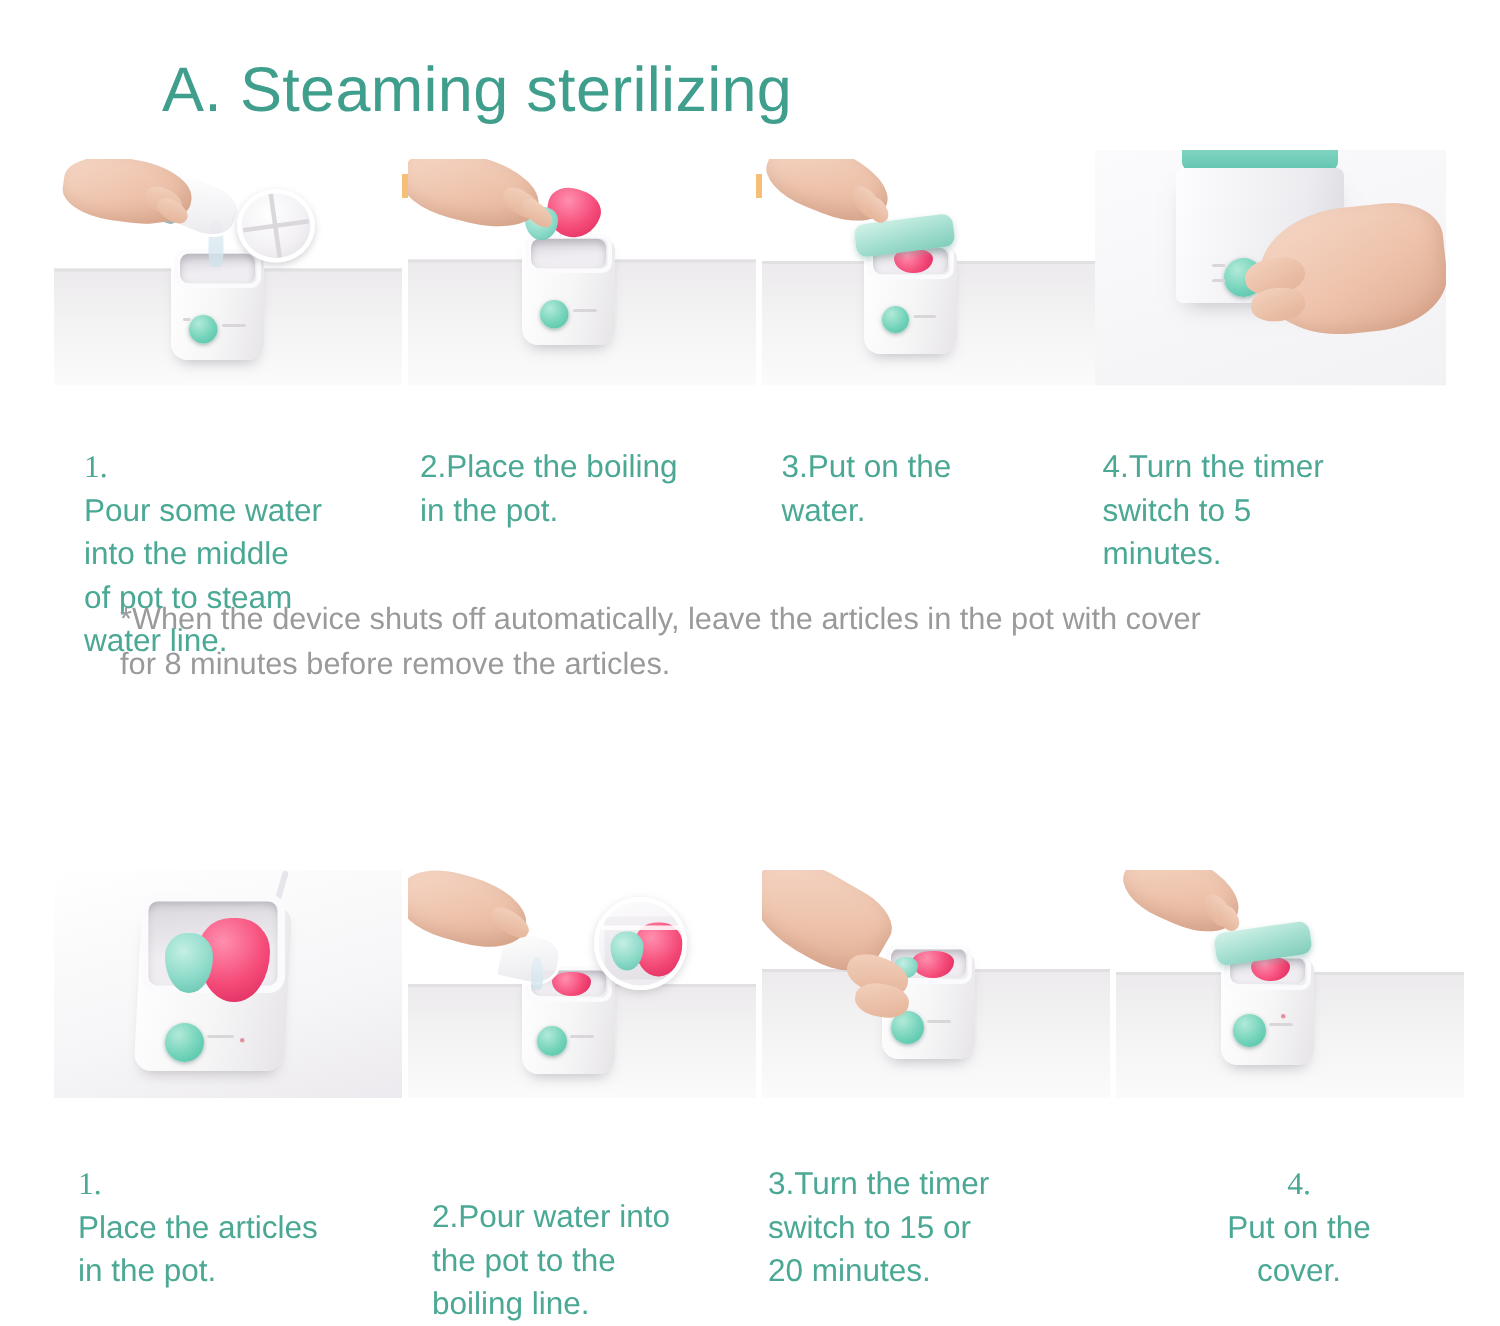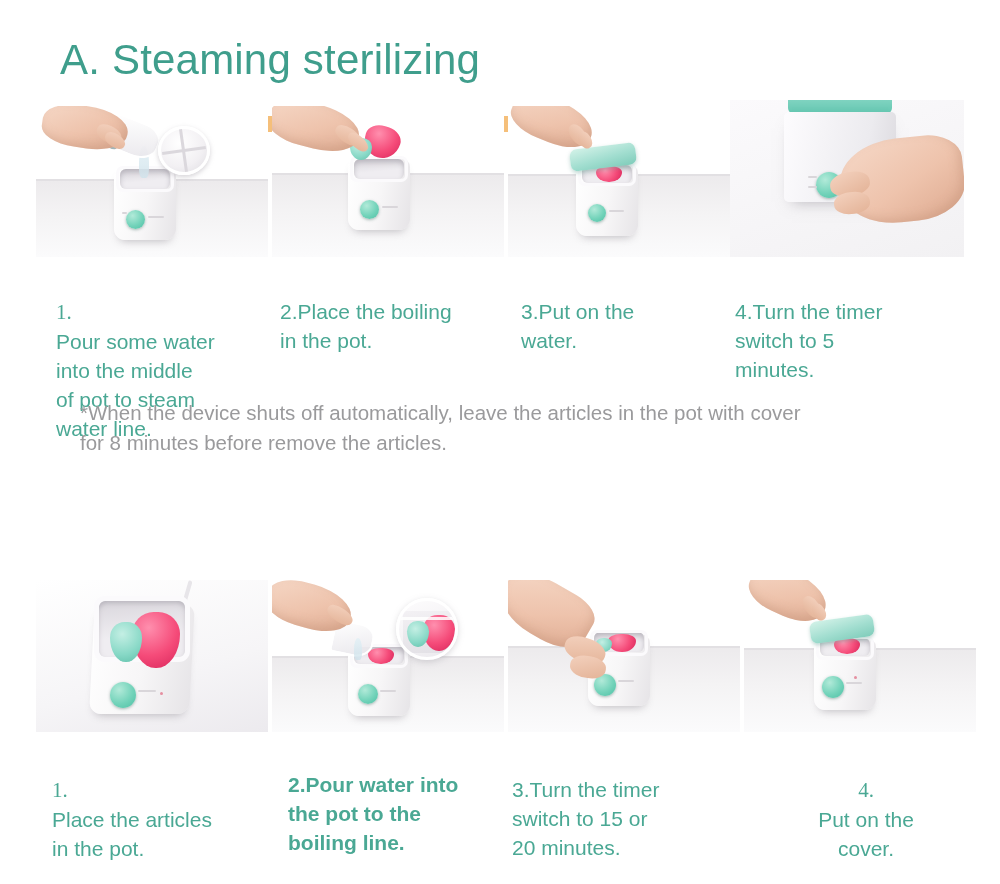--- a/index.html
+++ b/index.html
@@ -9,21 +9,21 @@
     height: 884px;
     background: #ffffff;
     font-family: "Liberation Sans", sans-serif;
     overflow: hidden;
     position: relative;
   }
 
   .page { position: relative; width: 1000px; height: 884px; }
 
   
-  .section { position: absolute; left: 0; width: 1000px; }
+  .section { position: absolute; left: 0; width: 1000px; padding-left: 48px; }
 
   .section-heading {
     position: relative;
     display: inline-block;
     margin-left: 48px;
     padding: 0 14px 0 12px;
     font-size: 42px;
     font-weight: 400;
     letter-spacing: 0.2px;
     color: #3f9e8c;
@@ -394,21 +394,21 @@
     </div>
   </div>
 
   <div class="captions">
     <div class="caption" style="left:52px; top:746px; width:214px;">
       <span class="num">1.</span>
       <span class="body">Place the articles
 in the pot.</span>
     </div>
 
-    <div class="caption" style="left:288px; top:741px; width:206px;font-weight:bold;">
+    <div class="caption" style="left:288px; top:768px; width:206px;">
       <span class="num sans">2.</span><span class="body">Pour water into
 the pot to the
 boiling line.</span>
     </div>
 
     <div class="caption" style="left:512px; top:746px; width:206px;">
       <span class="num sans">3.</span><span class="body">Turn the timer
 switch to 15 or
 20 minutes.</span>
     </div>

